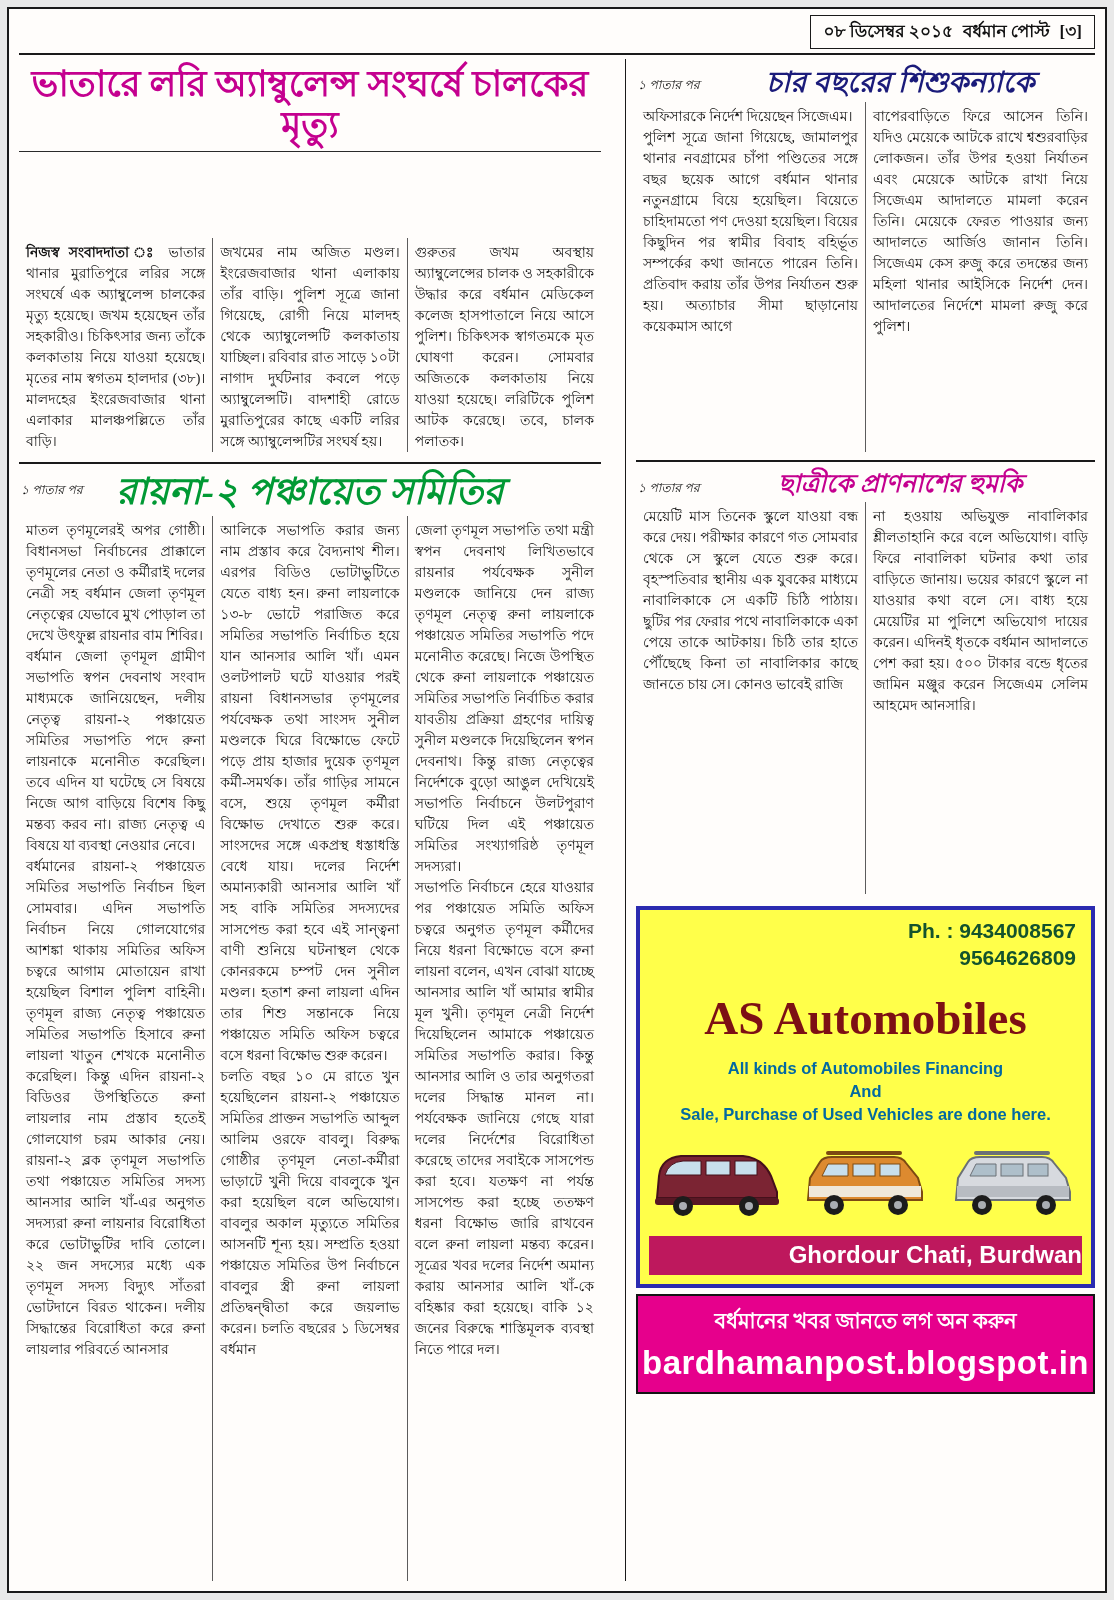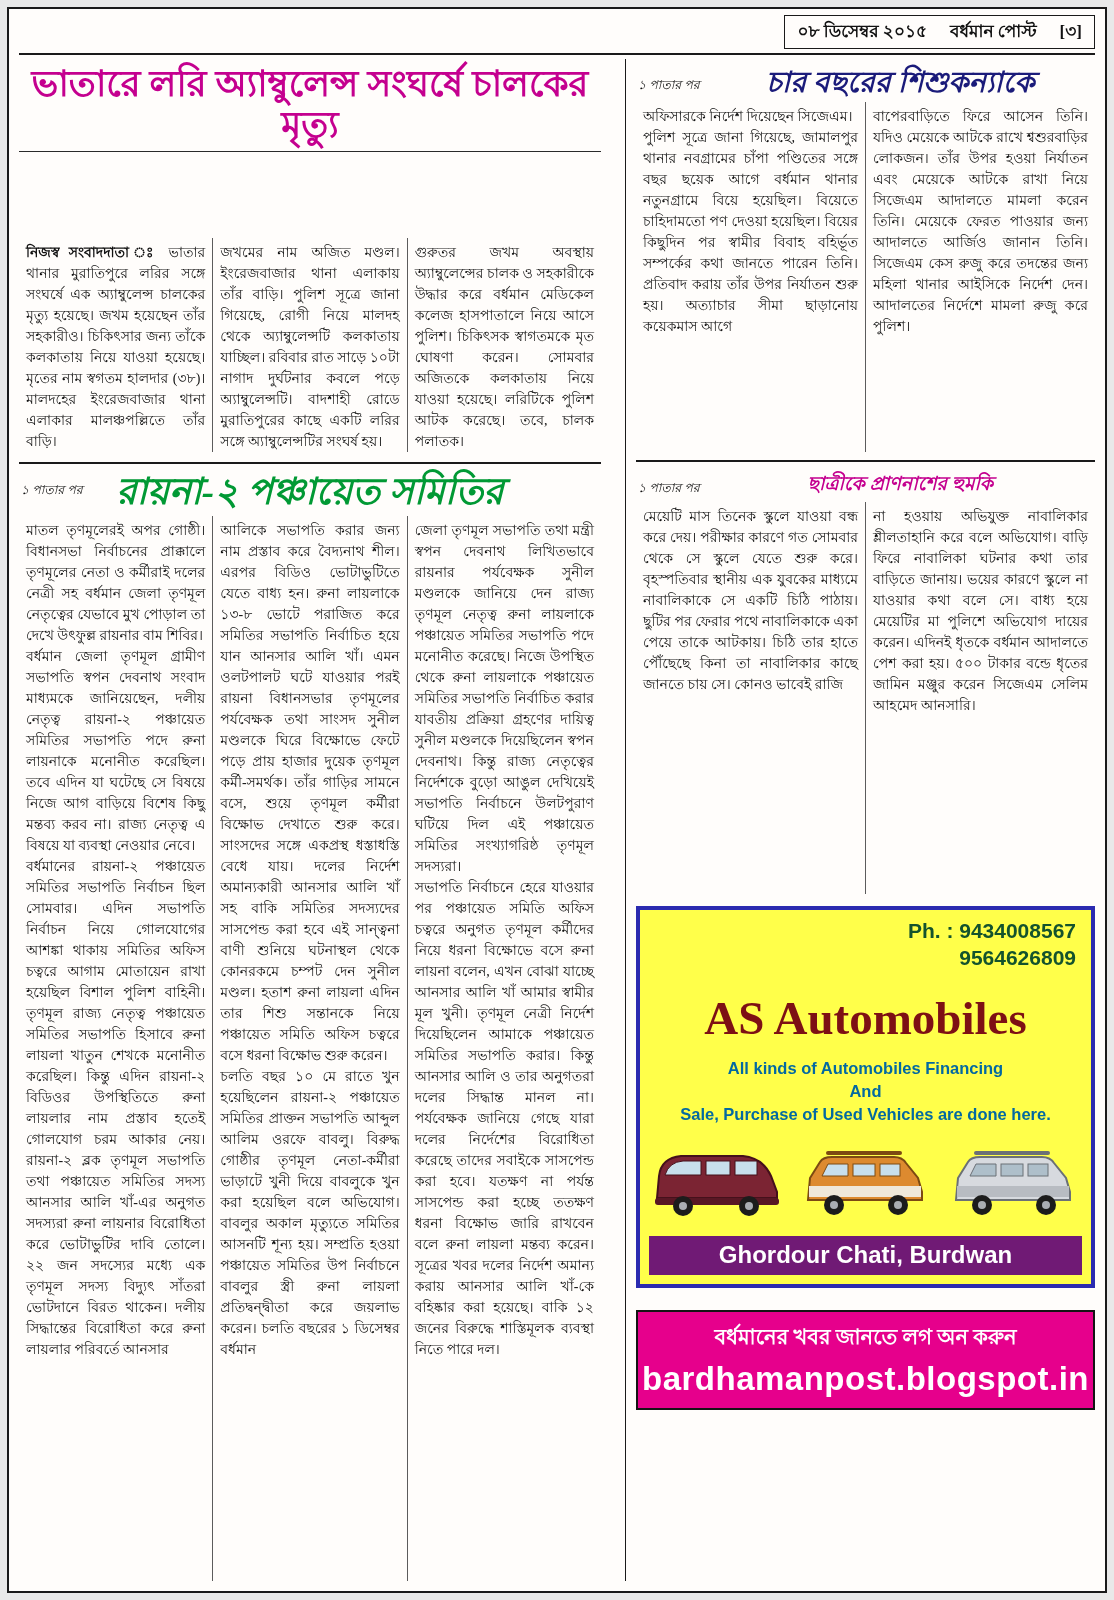--- a/index.html
+++ b/index.html
@@ -1,21 +1,21 @@
 <!DOCTYPE html>
 <html><head>
 <meta charset="utf-8">
 <style>
   * { margin:0; padding:0; box-sizing:border-box; }
   html,body { width:1114px; height:1600px; }
   body { background:#e9e9e9; font-family:"Liberation Serif","DejaVu Serif",serif; color:#111; }
   .page { width:1100px; height:1586px; margin:7px auto; background:#fffdfb; border:2px solid #1a1a1a; padding:6px 10px 10px; display:flex; flex-direction:column; }
 
   .masthead-row { display:flex; justify-content:flex-end; border-bottom:2px solid #1a1a1a; padding-bottom:4px; }
-  .masthead-box { border:1.5px solid #1a1a1a; padding:2px 12px; font-size:17px; font-weight:bold; display:flex; gap:23px; }
+  .masthead-box { border:1.5px solid #1a1a1a; padding:2px 12px; font-size:17px; font-weight:bold; display:flex; gap:10px; }
 
   .content { flex:1; display:flex; min-height:0; padding-top:4px; }
   .left-area { width:656px; padding-right:24px; border-right:1.5px solid #1a1a1a; display:flex; flex-direction:column; min-height:0; }
   .right-area { flex:1; padding-left:10px; display:flex; flex-direction:column; min-height:0; }
 
   .cols { display:flex; }
   .col { flex:1; padding:4px 7px 0; font-size:14px; line-height:1.5; text-align:justify; white-space:pre-line; overflow:hidden; overflow-wrap:break-word; }
   .col + .col { border-left:1px solid #5c5c5c; }
   .byline { font-weight:bold; }
 
@@ -29,32 +29,32 @@
   .article-ambulance .cols { height:300px;align-items:flex-end; }
 
   .article-rayna { flex:1; min-height:0; display:flex; flex-direction:column; }
   .hl-green { color:#019934; font-size:37px; flex:1; text-align:center; }
   .article-rayna .cols { flex:1; min-height:0; }
 
   .article-child { border-bottom:2px solid #1a1a1a; padding-bottom:8px; }
   .hl-navy { color:#1b1b7a; font-size:29px; flex:1; text-align:center; }
   .article-child .cols { height:350px; }
 
-  .hl-magenta-sm { color:#c4008f; font-size:19px; flex:1; text-align:center; }
+  .hl-magenta-sm { color:#c4008f; font-size:25px; flex:1; text-align:center; }
   .article-student .cols { height:392px; }
 
   .ad { margin-top:12px; border:4px solid #2b2bb0; background:#ffff4a; padding:8px 9px 9px; }
   .ad-phone { text-align:right; color:#14532d; font-weight:bold; font-size:21px; line-height:1.25; white-space:pre-line; font-family:"Liberation Sans","DejaVu Sans",sans-serif; padding-right:6px; }
   .ad-title { text-align:center; color:#7d1014; font-size:47px; font-weight:bold; margin:20px 0 12px; font-family:"Liberation Serif","DejaVu Serif",serif; }
   .ad-tagline { text-align:center; font-weight:bold; font-size:16.5px; line-height:1.4; white-space:pre-line; font-family:"Liberation Sans","DejaVu Sans",sans-serif; color:#0369a1; }
   .ad-cars { display:flex; justify-content:space-between; align-items:flex-end; margin:16px 2px 14px; gap:5px; }
   .ad-cars svg { width:132px; height:80px; }
-  .ad-bar { background:#701a75; color:#ffffff; font-weight:bold; font-size:24px; text-align:center; padding:5px 0 6px; font-family:"Liberation Sans","DejaVu Sans",sans-serif; }
+  .ad-bar { background:#be185d; color:#ffffff; font-weight:bold; font-size:24px; text-align:right; padding:5px 0 6px; font-family:"Liberation Sans","DejaVu Sans",sans-serif; }
 
-  .banner { margin-top:22px; background:#e6008c; border:2px solid #141414; text-align:center; color:#fff; padding:9px 4px 10px; }
+  .banner { margin-top:6px; background:#e6008c; border:2px solid #141414; text-align:center; color:#fff; padding:9px 4px 10px; }
   .banner-line { font-size:21px; font-weight:bold; margin-bottom:4px; }
   .banner-url { font-size:33px; font-weight:bold; font-family:"Liberation Sans","DejaVu Sans",sans-serif; letter-spacing:0.5px; }
 </style>
 </head>
 <body>
 
 <div class="page">
 
   <header class="masthead-row">
     <div class="masthead-box">

